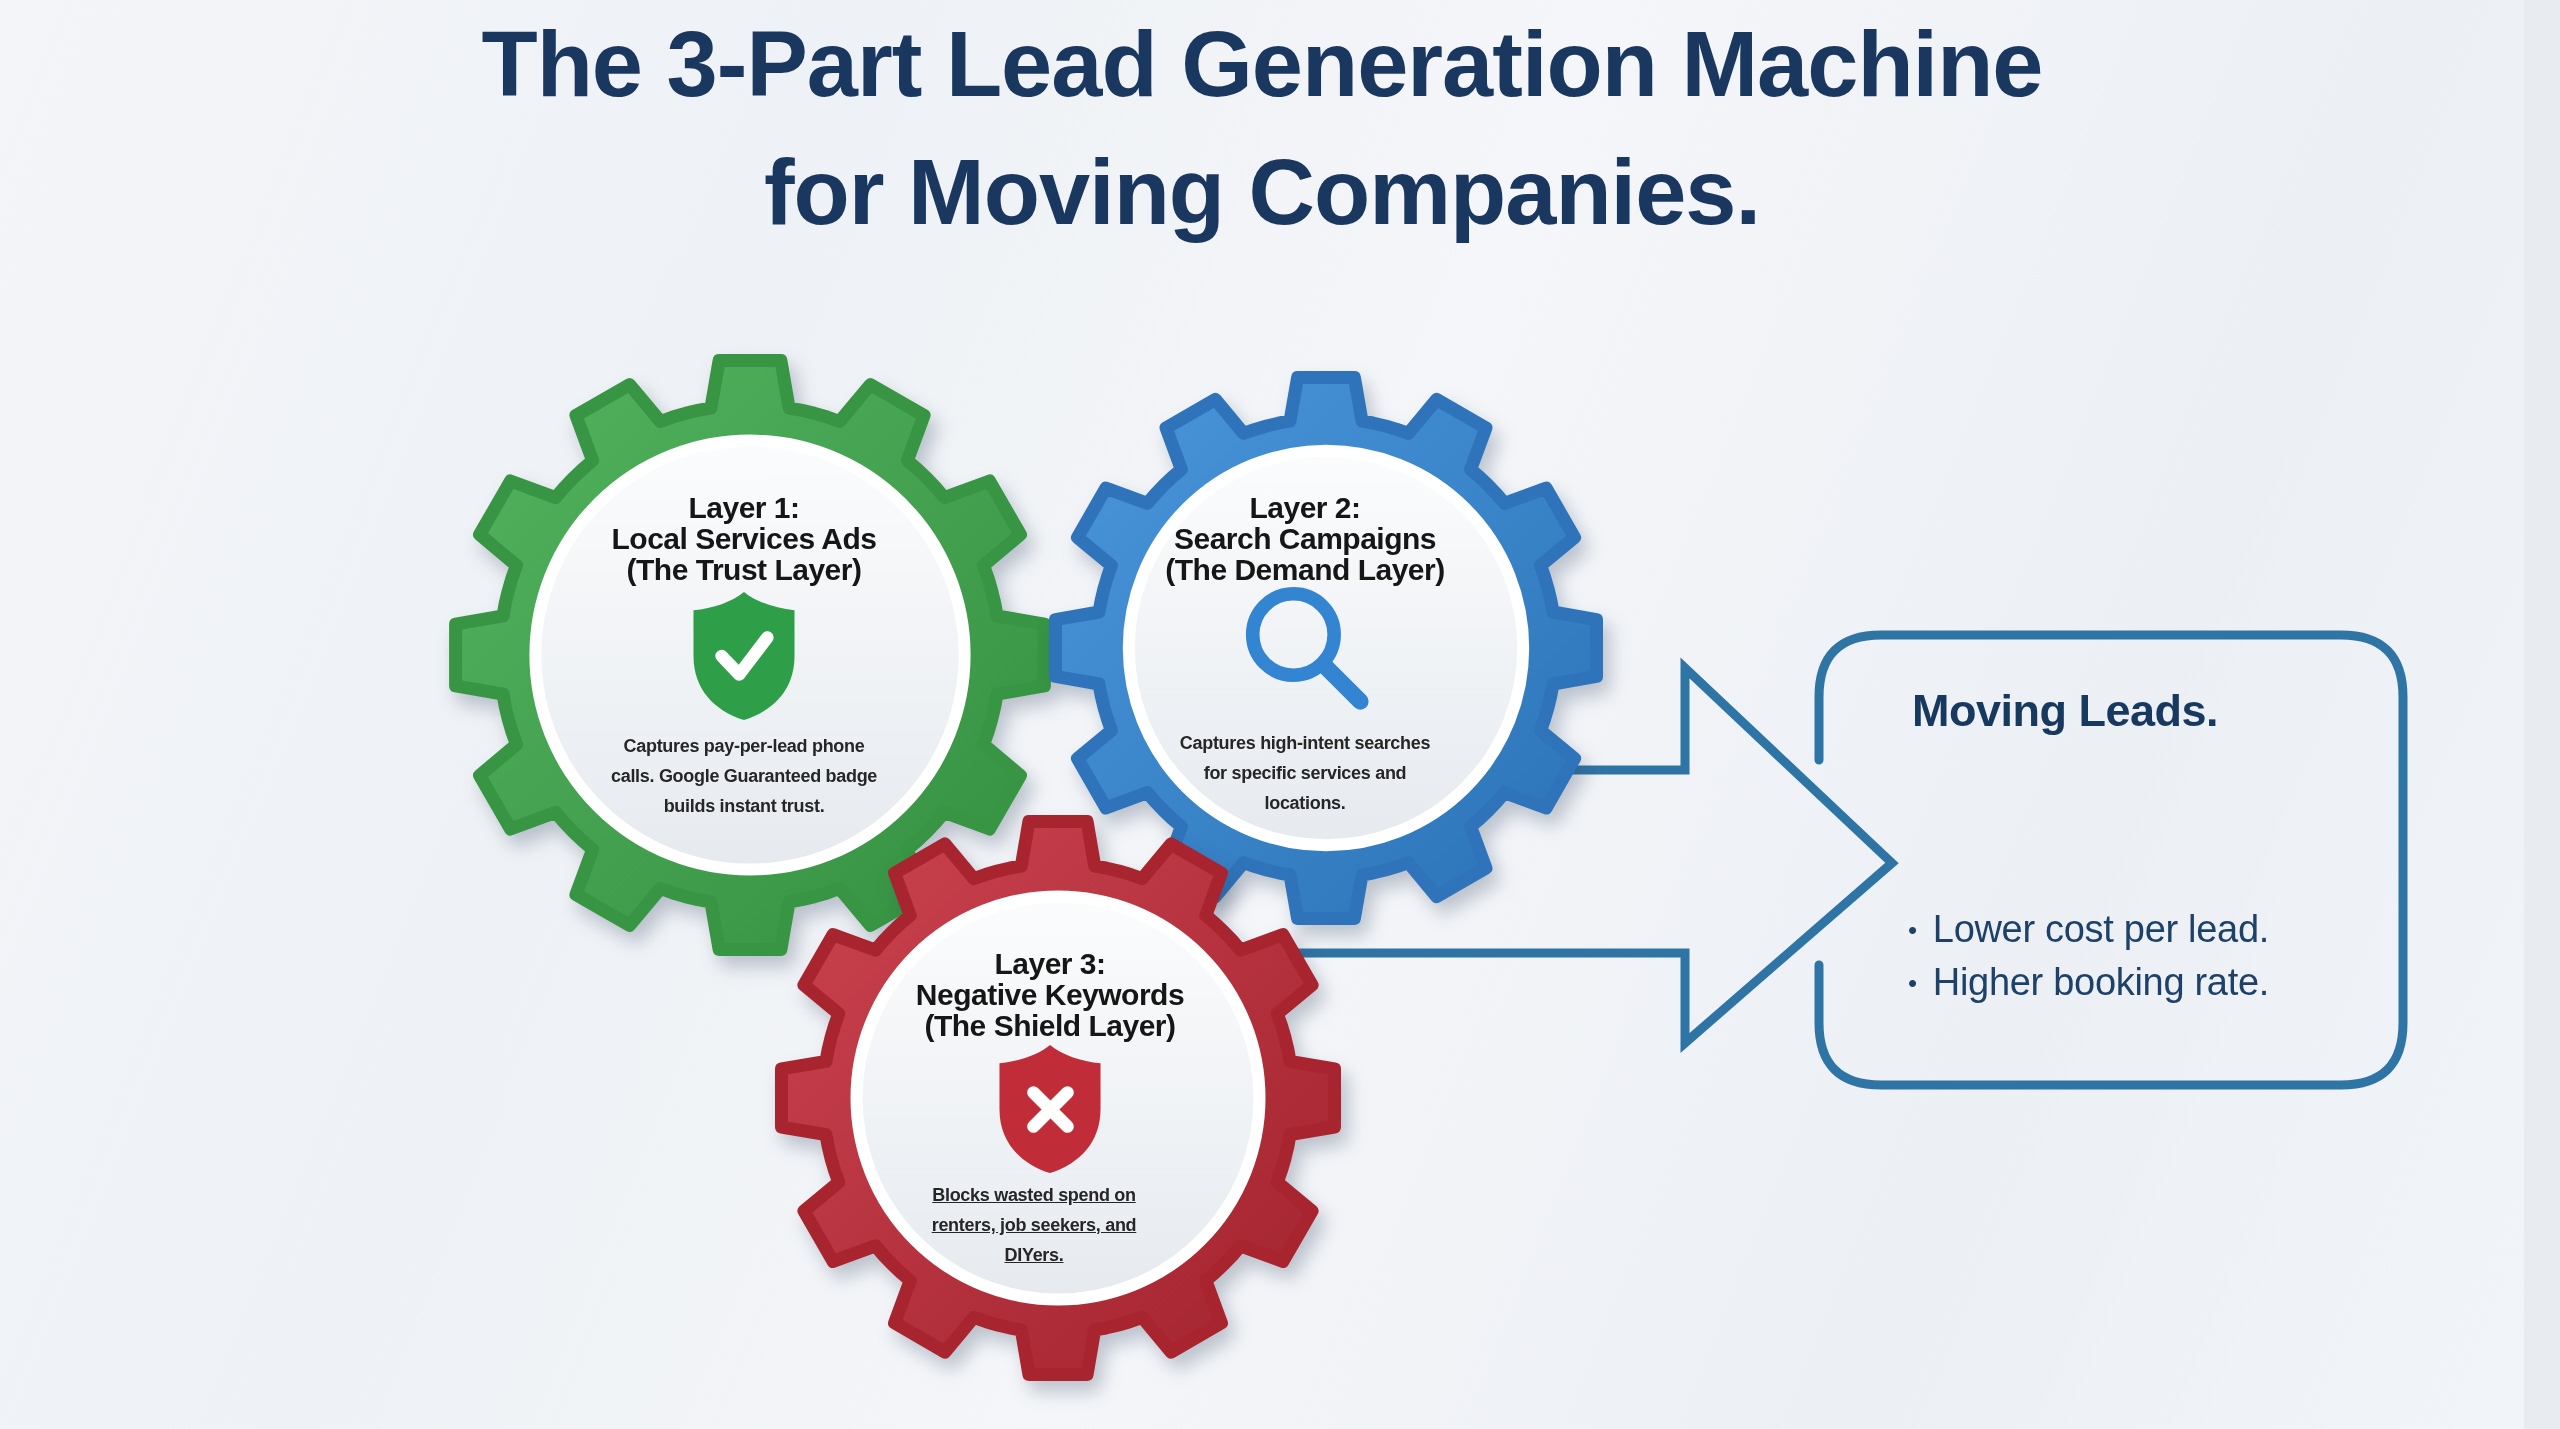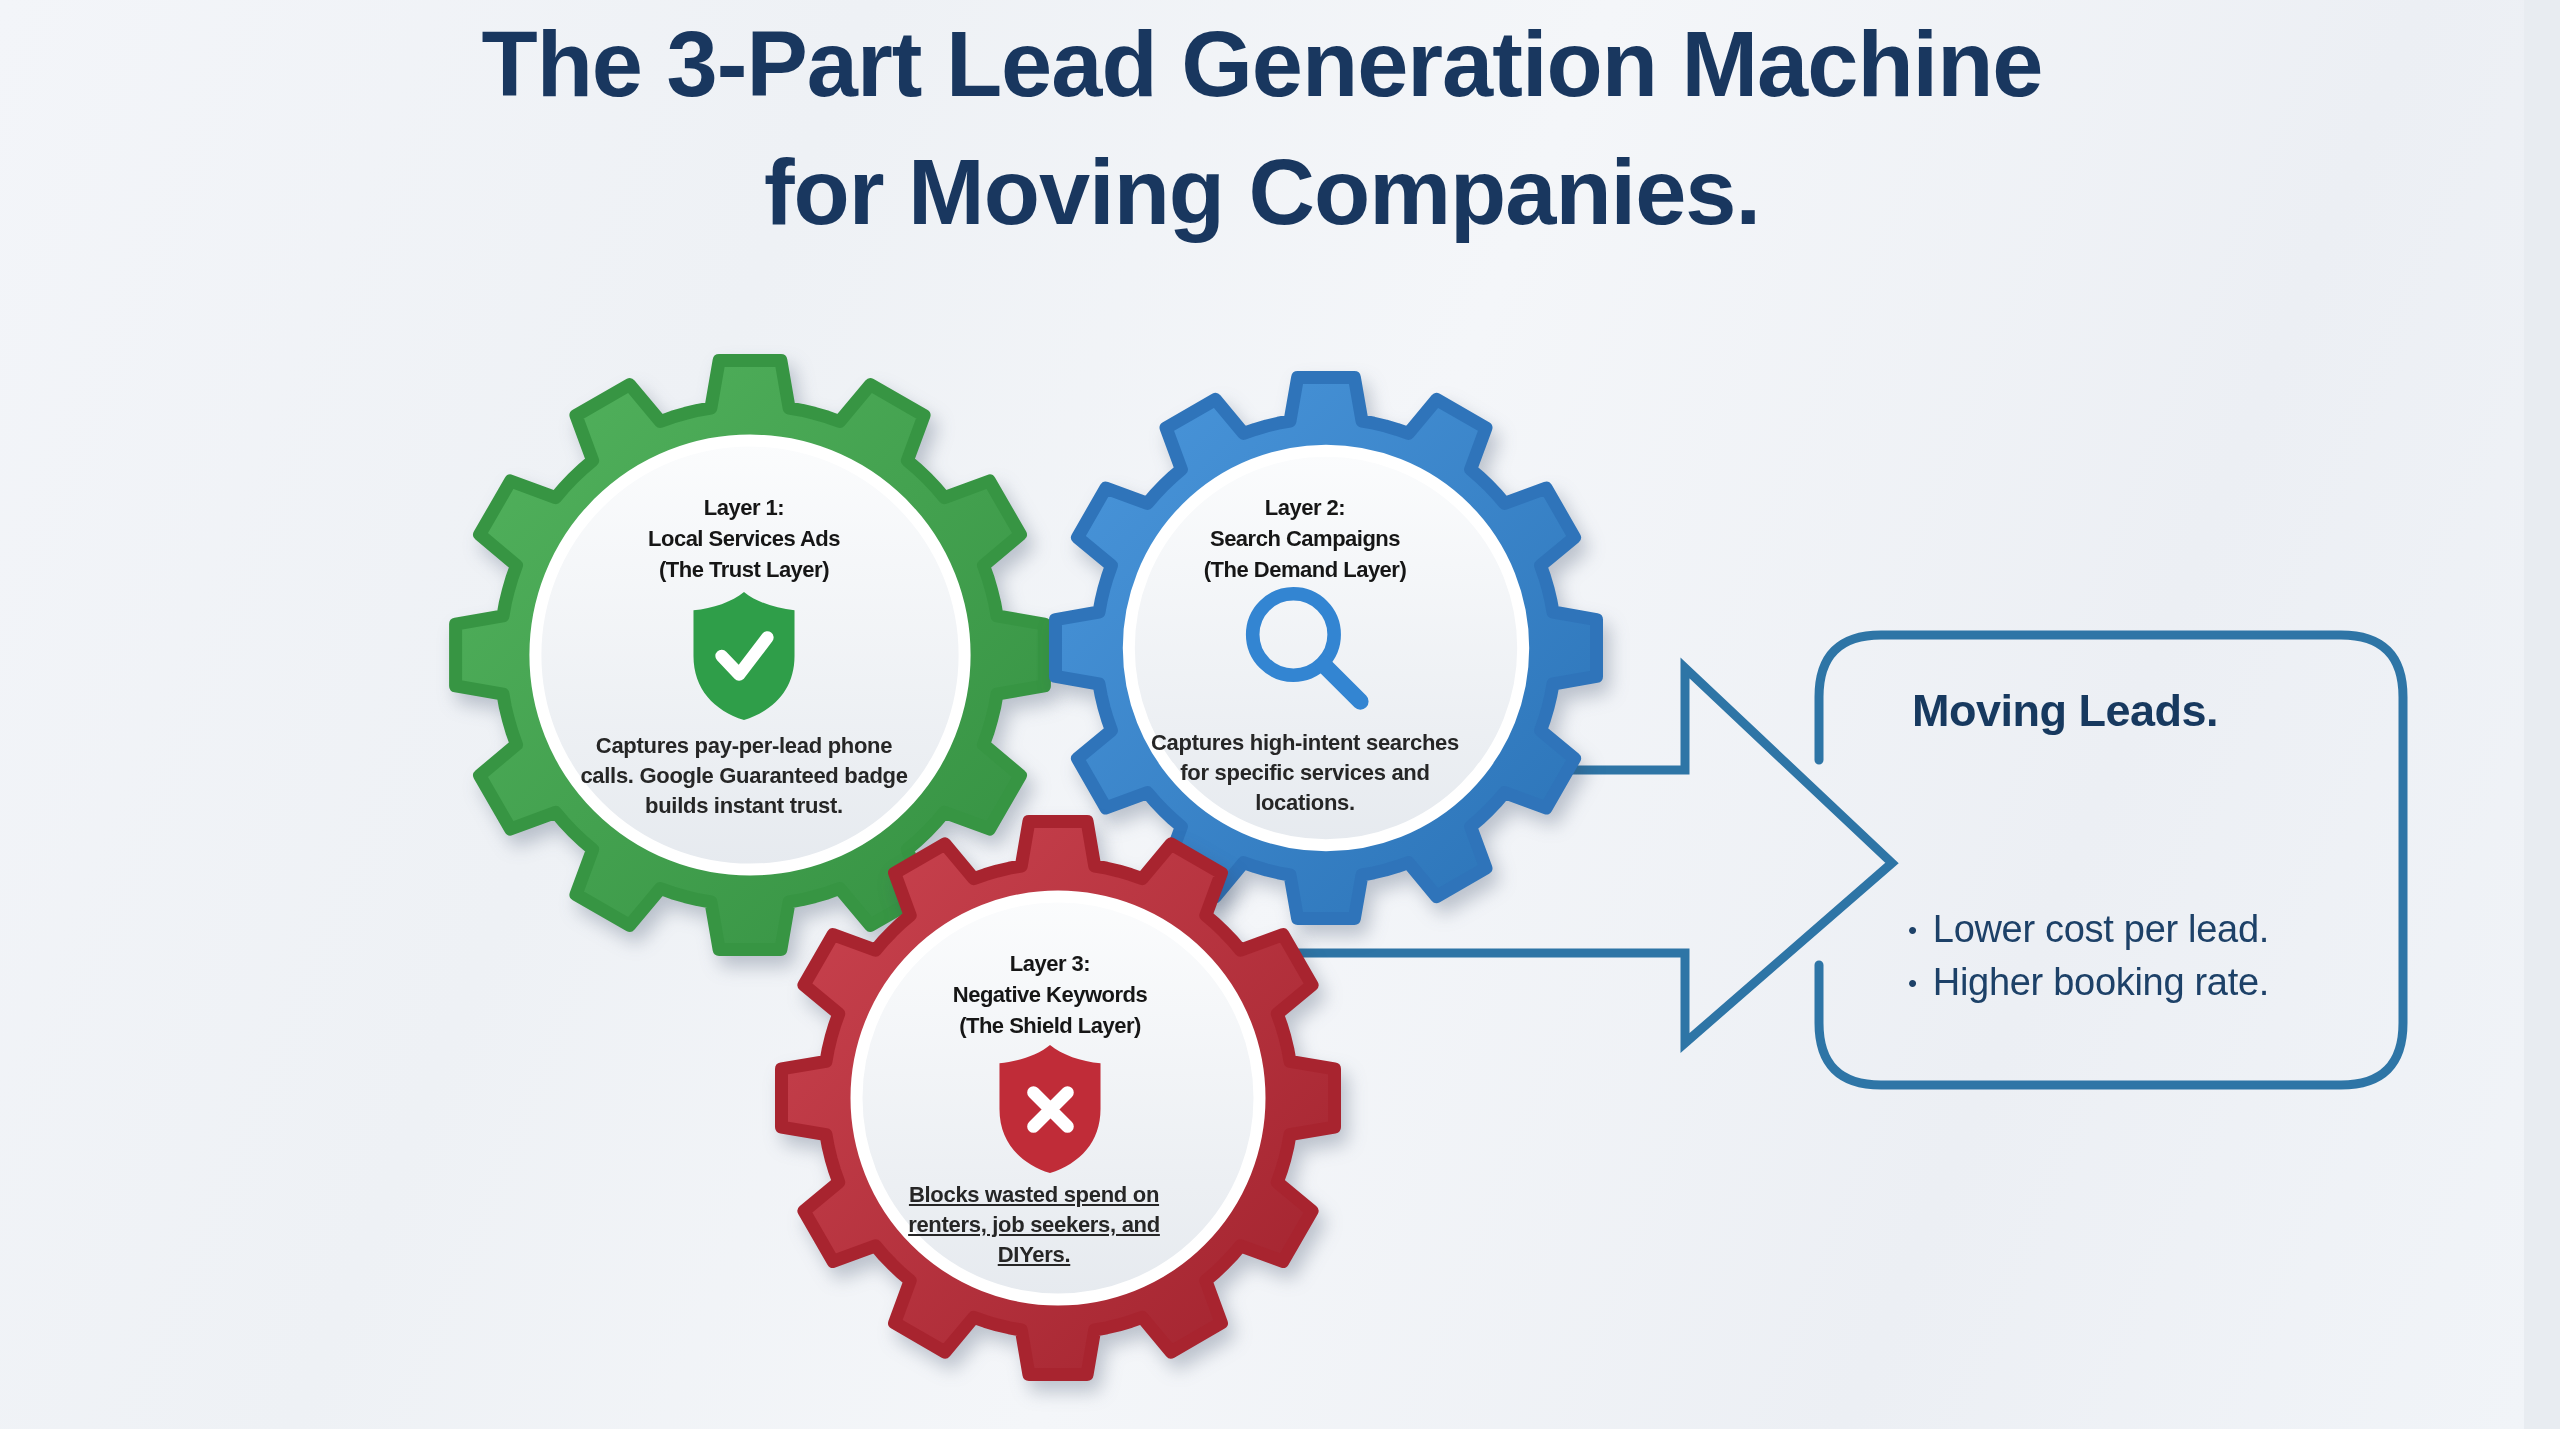--- a/index.html
+++ b/index.html
@@ -16,22 +16,22 @@
   .gear{filter:drop-shadow(7px 11px 9px rgba(45,65,95,.28));}
 
   .title{
     position:absolute;left:0;right:0;top:74;margin:0;
     text-align:center;font-size:92px;line-height:128px;font-weight:bold;
     letter-spacing:-1px;color:#19375f;
   }
   .title span{display:block;}
 
   .gtext{position:absolute;transform:translateX(-50%);text-align:center;white-space:nowrap;}
-  .gtitle{font-size:22px;line-height:31px;font-weight:bold;letter-spacing:-.5px;color:#161616;}
-  .gdesc{font-size:22px;line-height:30px;font-weight:bold;letter-spacing:-.3px;color:#262626;}
+  .gtitle{font-size:30px;line-height:31px;font-weight:bold;letter-spacing:-.5px;color:#161616;}
+  .gdesc{font-size:18px;line-height:30px;font-weight:bold;letter-spacing:-.3px;color:#262626;}
   .gtitle span,.gdesc span{display:block;}
 
   .icon{position:absolute;transform:translateX(-50%);}
 
   .output-head{
     position:absolute;left:1912px;top:684px;
     font-size:45px;line-height:53px;font-weight:bold;letter-spacing:-.5px;color:#17395f;
   }
   .output-head span{display:block;}
   .bullets{position:absolute;left:1908px;top:903px;color:#1d4168;}

